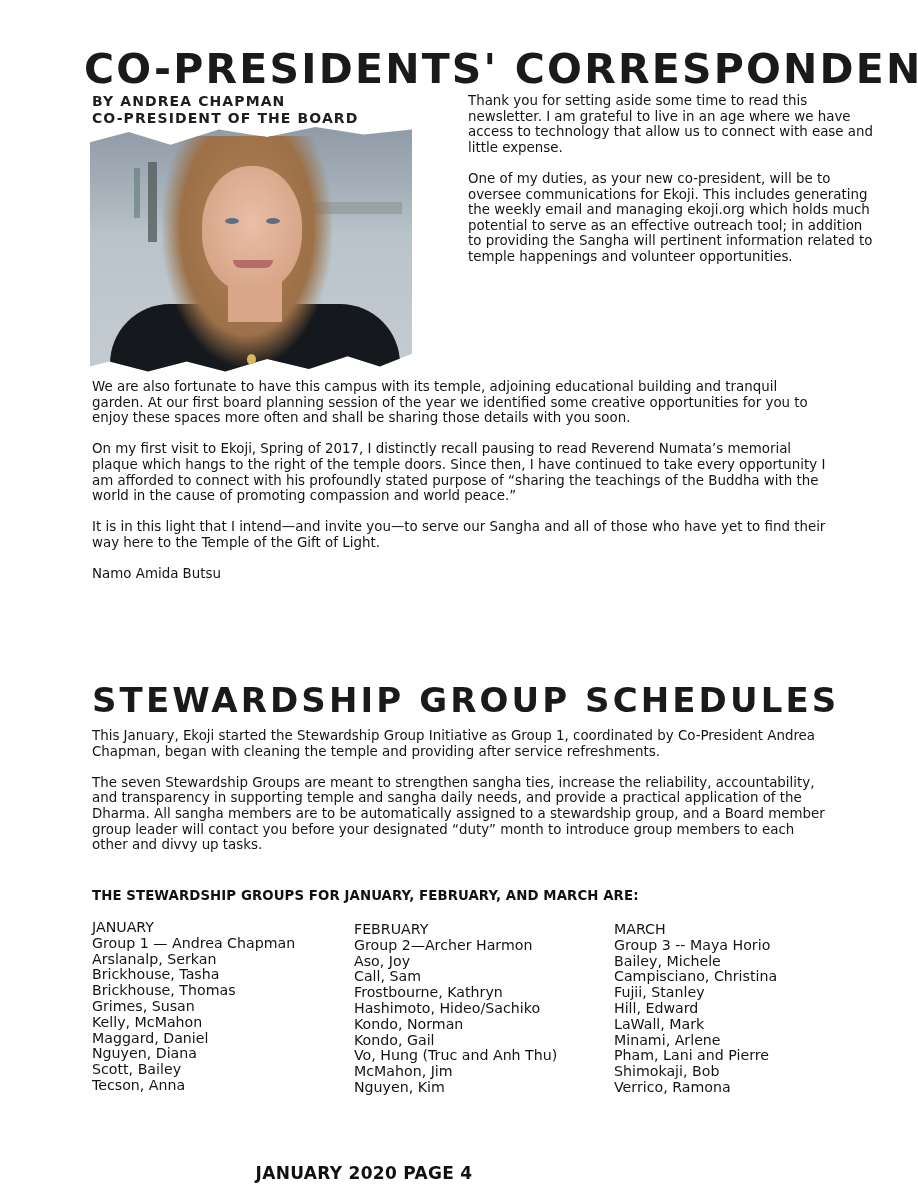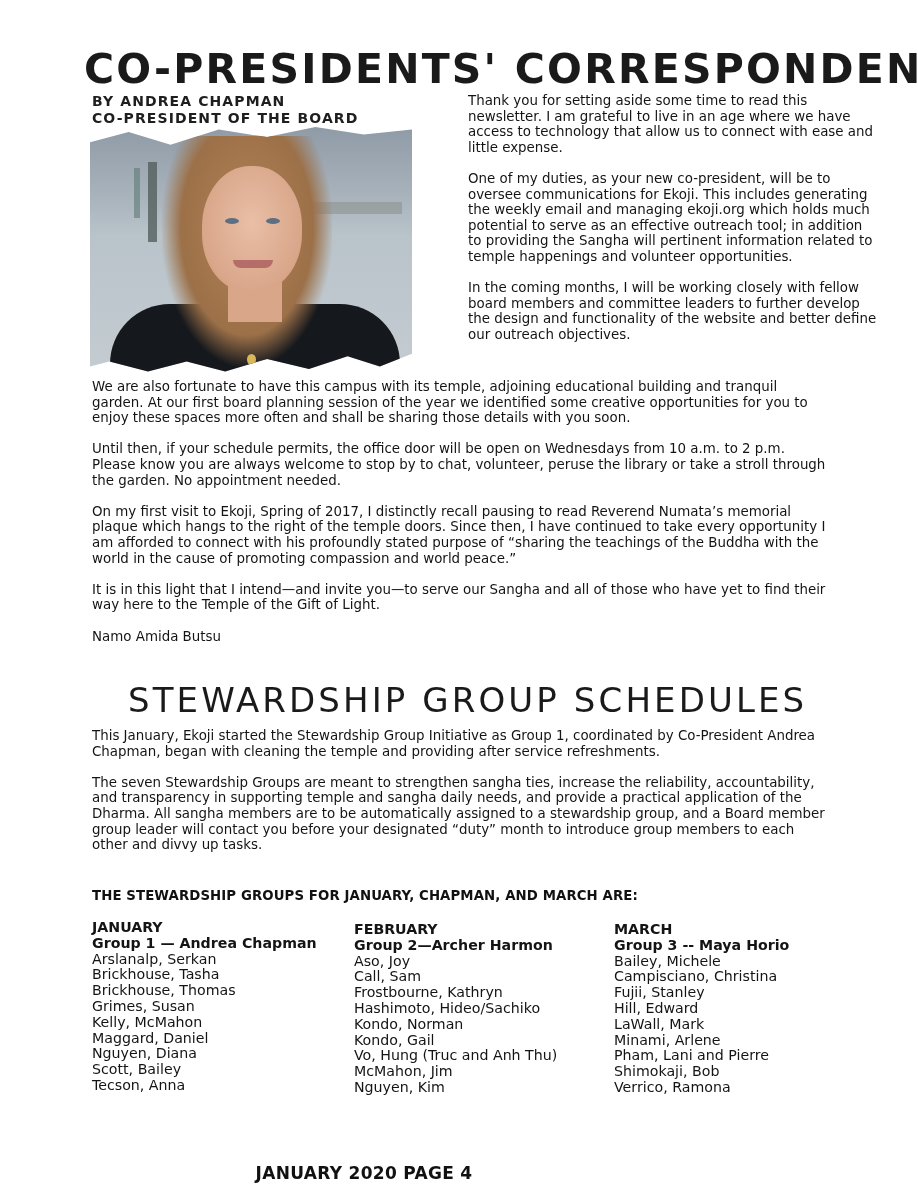--- a/index.html
+++ b/index.html
@@ -39,28 +39,27 @@
   .photo .neck { position:absolute; left:138px; top:160px; width:54px; height:40px; background:#d9a68a; }
   .photo .shirt { position:absolute; left:20px; top:182px; width:290px; height:90px; border-radius: 60px 60px 0 0; background:#15181d; }
   .photo .pendant { position:absolute; left:157px; top:232px; width:9px; height:11px; border-radius:50%; background:#d9b85c; }
 
   .text { font-size: 13.4px; line-height: 15.6px; color: #141414; }
   .text p { margin: 0 0 15.6px 0; }
   .intro { position: absolute; left: 428px; top: 93px; width: 410px; margin-left: 40px; }
   .main { position: absolute; left: 92px; top: 379px; width: 735px; }
   .h2 {
     position: absolute; left: 92px; top: 680px; width: 740px;
-    font-weight: normal; font-size: 34px; letter-spacing: 3.1px; line-height: 40px; color: #1a1a1a;
+    font-weight: bold; font-size: 34px; letter-spacing: 3.1px; line-height: 40px; color: #1a1a1a;
     white-space: nowrap;
-    margin-left: 36px;
   }
   .steward { position: absolute; left: 92px; top: 728px; width: 735px; }
   .subhead { position:absolute; left:92px; top:888px; font-weight:bold; font-size:13.3px; letter-spacing:0.1px; color:#111; white-space:nowrap; }
   .col { position: absolute; font-size: 14.2px; line-height: 15.8px; color: #141414; }
-  .col .mo, .col .grp { font-weight: bold; display:block; }
+  .col .mo, .col .grp { font-weight: normal; display:block; }
   .col span.nm { display:block; }
   .col.jan { left: 92px; top: 920px; }
   .col.feb { left: 354px; top: 922px; }
   .col.mar { left: 614px; top: 922px; }
   .footer { position:absolute; left:0; width:728px; top:1163px; text-align:center;
     font-weight:bold; font-size:17px; letter-spacing:0.3px; color:#111; }
 </style>
 </head>
 <body>
 
@@ -82,39 +81,37 @@
   <div class="face"></div>
   <div class="eye l"></div>
   <div class="eye r"></div>
   <div class="mouth"></div>
   <div class="pendant"></div>
 </div>
 
 <div class="text intro">
   <p>Thank you for setting aside some time to read this newsletter. I am grateful to live in an age where we have access to technology that allow us to connect with ease and little expense.</p>
   <p>One of my duties, as your new co-president, will be to oversee communications for Ekoji. This includes generating the weekly email and managing ekoji.org which holds much potential to serve as an effective outreach tool; in addition to providing the Sangha will pertinent information related to temple happenings and volunteer opportunities.</p>
-  <p>In the coming months, I will be working closely with fellow board members and committee leaders to further develop the design and functionality of the website and better define our outreach objectives.</p>
 </div>
 
 <div class="text main">
   <p>We are also fortunate to have this campus with its temple, adjoining educational building and tranquil garden. At our first board planning session of the year we identified some creative opportunities for you to enjoy these spaces more often and shall be sharing those details with you soon.</p>
-  <p>Until then, if your schedule permits, the office door will be open on Wednesdays from 10 a.m. to 2 p.m. Please know you are always welcome to stop by to chat, volunteer, peruse the library or take a stroll through the garden. No appointment needed.</p>
   <p>On my first visit to Ekoji, Spring of 2017, I distinctly recall pausing to read Reverend Numata’s memorial plaque which hangs to the right of the temple doors. Since then, I have continued to take every opportunity I am afforded to connect with his profoundly stated purpose of “sharing the teachings of the Buddha with the world in the cause of promoting compassion and world peace.”</p>
   <p>It is in this light that I intend—and invite you—to serve our Sangha and all of those who have yet to find their way here to the Temple of the Gift of Light.</p>
   <p>Namo Amida Butsu</p>
 </div>
 
 <div class="h2">STEWARDSHIP GROUP SCHEDULES</div>
 
 <div class="text steward">
   <p>This January, Ekoji started the Stewardship Group Initiative as Group 1, coordinated by Co-President Andrea Chapman, began with cleaning the temple and providing after service refreshments.</p>
   <p>The seven Stewardship Groups are meant to strengthen sangha ties, increase the reliability, accountability, and transparency in supporting temple and sangha daily needs, and provide a practical application of the Dharma.  All sangha members are to be automatically assigned to a stewardship group, and a Board member group leader will contact you before your designated “duty” month to introduce group members to each other and divvy up tasks.</p>
 </div>
 
-<div class="subhead">THE STEWARDSHIP GROUPS FOR JANUARY, CHAPMAN, AND MARCH ARE:</div>
+<div class="subhead">THE STEWARDSHIP GROUPS FOR JANUARY, FEBRUARY, AND MARCH ARE:</div>
 
 <div class="col jan">
   <span class="mo">JANUARY</span>
   <span class="grp">Group 1 — Andrea Chapman</span>
   <span class="nm">Arslanalp, Serkan</span>
   <span class="nm">Brickhouse, Tasha</span>
   <span class="nm">Brickhouse, Thomas</span>
   <span class="nm">Grimes, Susan</span>
   <span class="nm">Kelly, McMahon</span>
   <span class="nm">Maggard, Daniel</span>

